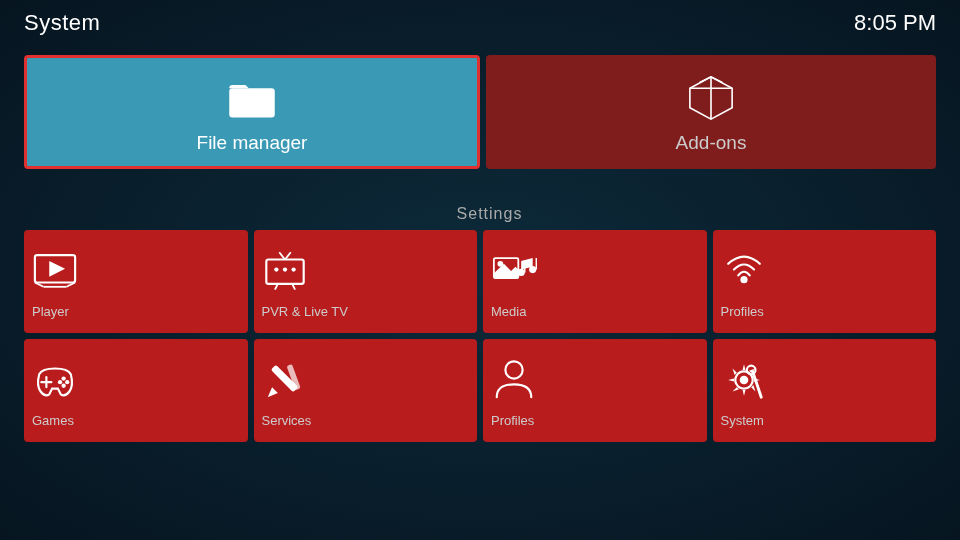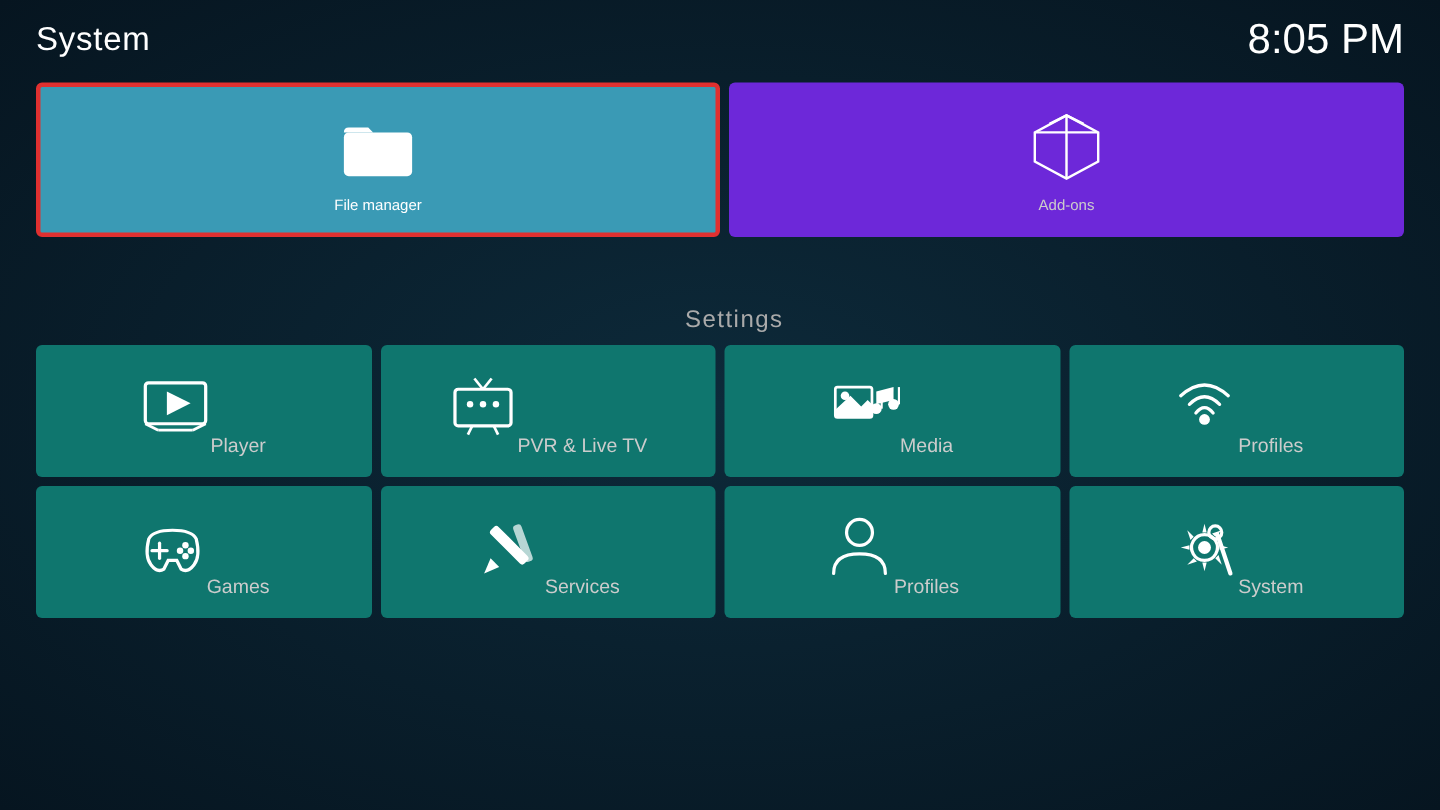--- a/index.html
+++ b/index.html
@@ -24,54 +24,54 @@
       top: 0; left: 0; right: 0;
     }
 
     #header-title {
       font-size: 22px;
       font-weight: 300;
       letter-spacing: 0.5px;
     }
 
     #clock {
-      font-size: 28px;
+      font-size: 22px;
       font-weight: 300;
     }
 
     
     #top-row {
       display: flex;
       gap: 6px;
       padding: 0 24px;
       position: absolute;
       top: 55px;
       left: 0; right: 0;
     }
 
     .tile {
       flex: 1;
-      background: #6d28d9;
+      background: #7f1d1d;
       border-radius: 4px;
       display: flex;
       flex-direction: column;
       align-items: center;
       justify-content: center;
       padding: 14px 8px 12px;
       cursor: pointer;
       position: relative;
     }
 
     .tile.active {
       background: #3a9ab5;
       border: 3px solid #e03030;
     }
 
     .tile-label {
-      font-size: 10px;
+      font-size: 19px;
       font-weight: 400;
       text-align: center;
       color: #ccc;
     }
 
     .tile.active .tile-label {
       color: #fff;
     }
 
     
@@ -91,25 +91,25 @@
       position: absolute;
       top: 230px;
       left: 24px; right: 24px;
       display: grid;
       grid-template-columns: repeat(4, 1fr);
       grid-template-rows: repeat(2, 1fr);
       gap: 6px;
     }
 
     .grid-tile {
-      background: #0f766e;
+      background: #b91c1c;
       border-radius: 4px;
       display: flex;
-      flex-direction: row;
-      align-items: flex-end;
+      flex-direction: column;
+      align-items: flex-start;
       justify-content: center;
       padding: 18px 8px 14px;
       cursor: pointer;
     }
 
     .grid-tile .tile-label {
       font-size: 13px;
       color: #ccc;
     }
 

